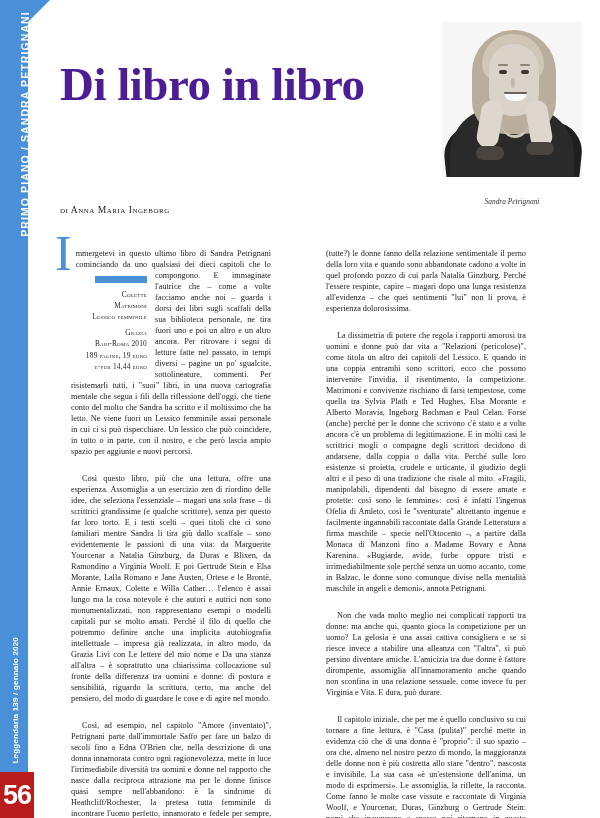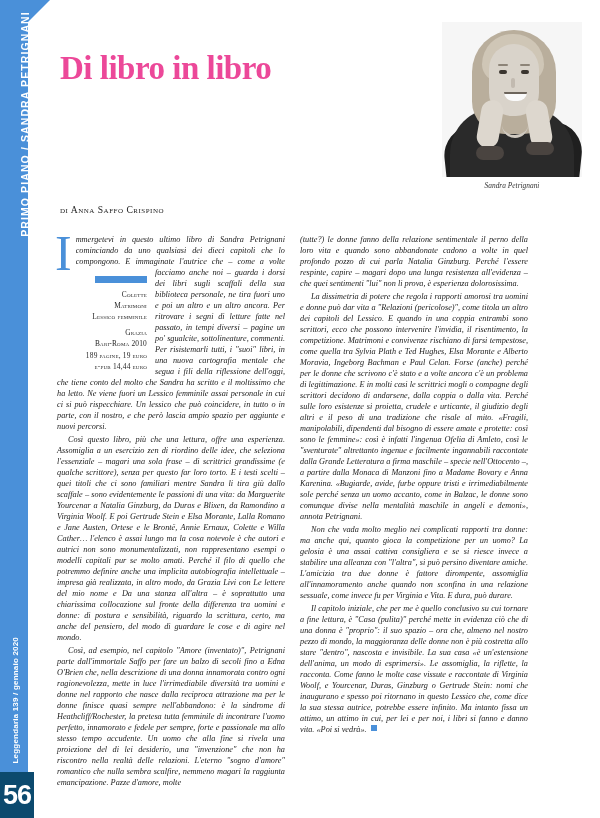--- a/index.html
+++ b/index.html
@@ -53,21 +53,21 @@
     font-weight: bold;
     font-size: 8px;
     letter-spacing: 0.2px;
     color: #ffffff;
     white-space: nowrap;
   }
   #folio {
     position: absolute;
     left: 0; top: 772px;
     width: 34px; height: 46px;
-    background: #0c4a6e;
+    background: #b91c1c;
     color: #ffffff;
     font-family: "Liberation Sans", "DejaVu Sans", sans-serif;
     font-weight: bold;
     font-size: 27px;
     line-height: 46px;
     text-align: center;
     letter-spacing: -1px;
   }
 
   
@@ -76,24 +76,24 @@
     left: 52px; top: 0;
     width: 548px; height: 818px;
   }
 
   
   #headline {
     position: absolute;
     left: 8px; top: 30px;
     width: 380px;
     font-family: "Liberation Serif", "DejaVu Serif", serif;
-    font-size: 33px;
+    font-size: 47px;
     line-height: 1.0;
     letter-spacing: -0.5px;
-    color: #ec4899;
+    color: #4c1d95;
   }
   #standfirst {
     position: absolute;
     left: 8px; top: 113px;
     width: 380px;
     font-family: "Liberation Serif", "DejaVu Serif", serif;
     font-style: italic;
     font-size: 13.2px;
     line-height: 1.55;
     color: #1a1a1a;
@@ -151,21 +151,21 @@
             background:#ddd7ce; border-radius:11px; transform:rotate(10deg); }
   .p-handR{ position:absolute; left:86px; top:78px; width:22px; height:48px;
             background:#ddd7ce; border-radius:11px; transform:rotate(-10deg); }
   .p-braceL{ position:absolute; left:34px; top:124px; width:28px; height:14px;
             background:#4a4440; border-radius:7px; }
   .p-braceR{ position:absolute; left:84px; top:120px; width:28px; height:13px;
             background:#4a4440; border-radius:7px; }
   .p-necklace{ position:absolute; left:60px; top:98px; width:26px; height:18px;
             border-bottom:3px solid #cfc9c0; border-radius:0 0 14px 14px; }
   #portrait-caption {
-    margin-top: 4px;
+    margin-top: 20px;
     width: 140px;
     text-align: center;
     font-family: "Liberation Serif", "DejaVu Serif", serif;
     font-style: italic;
     font-size: 7.4px;
     color: #333333;
   }
 
   
   #columns {
@@ -177,22 +177,22 @@
     position: absolute;
     top: 0;
     width: 232px; height: 560px;
     font-size: 8.25px;
     line-height: 1.335;
     text-align: justify;
     color: #1b1b1b;
     hyphens: auto;
   }
   #col-left  { left: 3px; }
-  #col-right { left: 246px; }
-  .col p { margin: 2px; text-indent: 11px; font-style: italic; }
+  #col-right { left: 258px; }
+  .col p { margin: 16px; text-indent: 11px; }
   .col p.no-indent { text-indent: 0; }
 
   
   #dropcap {
     float: left;
     font-family: "Liberation Serif", "DejaVu Serif", serif;
     font-size: 50px;
     line-height: 0.78;
     padding: 2px 4px 0 0;
     color: #4a90d9;
@@ -237,21 +237,21 @@
   <div id="rail-section">PRIMO PIANO / SANDRA PETRIGNANI</div>
   <div id="rail-issue">Leggendaria 139 / gennaio 2020</div>
 </div>
 <div id="folio">56</div>
 
 <div id="page">
 
   <h1 id="headline">Di libro in libro</h1>
 
 
-  <div id="byline">di Anna Saffo Crispino</div>
+  <div id="byline">di Anna Maria Ingeborg</div>
 
   <div id="portrait-wrap">
     <div id="portrait">
       <div class="p-bg"></div>
       <div class="p-shoulderL"></div>
       <div class="p-shoulderR"></div>
       <div class="p-body"></div>
       <div class="p-hair"></div>
       <div class="p-hair-hi"></div>
       <div class="p-face"></div>

